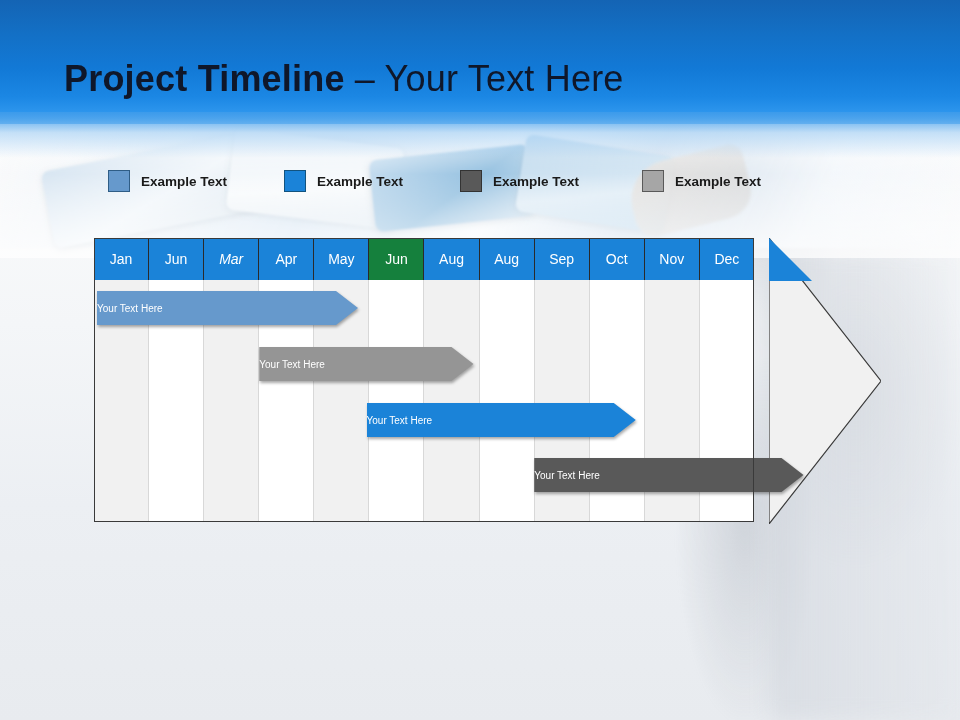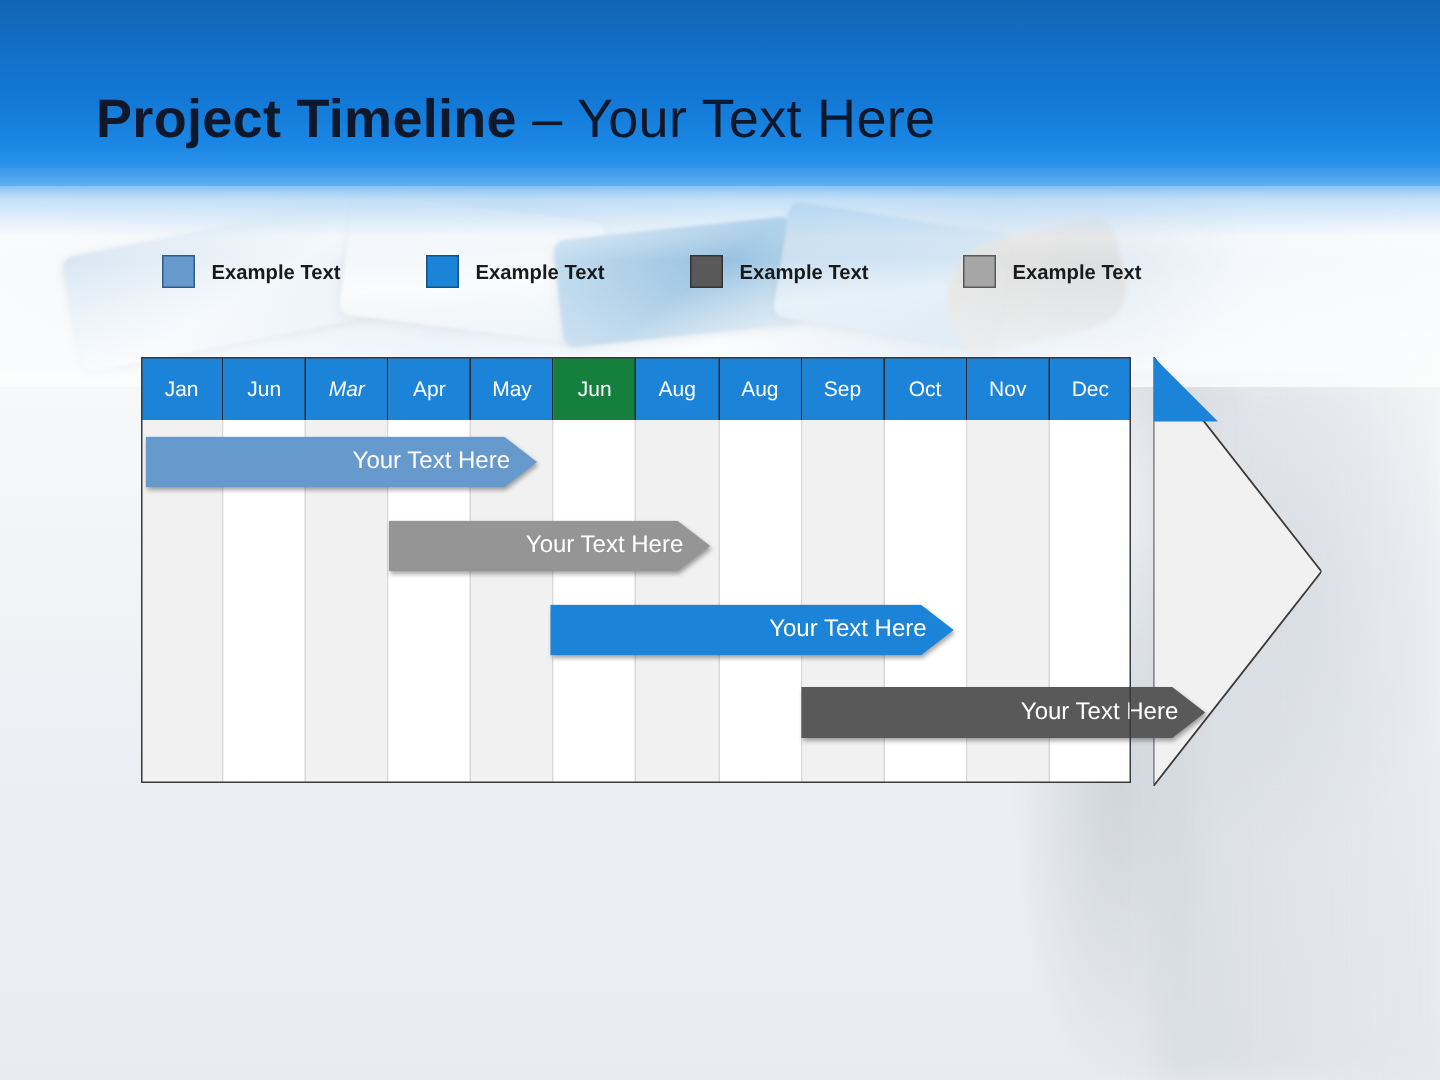--- a/index.html
+++ b/index.html
@@ -238,24 +238,24 @@
   }
   .bar-shape {
     position: absolute;
     inset: 0;
     clip-path: polygon(0 0, calc(100% - 22px) 0, 100% 50%, calc(100% - 22px) 100%, 0 100%);
   }
   .bar-text {
     position: relative;
     z-index: 2;
     width: 100%;
-    text-align: right;
+    text-align: left;
     padding-right: 18px;
     box-sizing: border-box;
-    font-size: 16px;
+    font-size: 10px;
     white-space: nowrap;
   }
 </style>
 </head>
 <body>
 
 <div id="slide">
 
   <div class="bg-base"></div>
   <div class="bg-person"></div>

